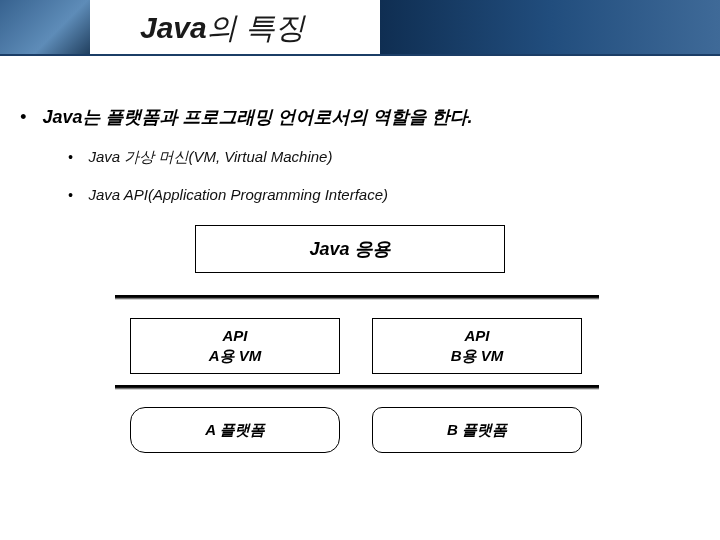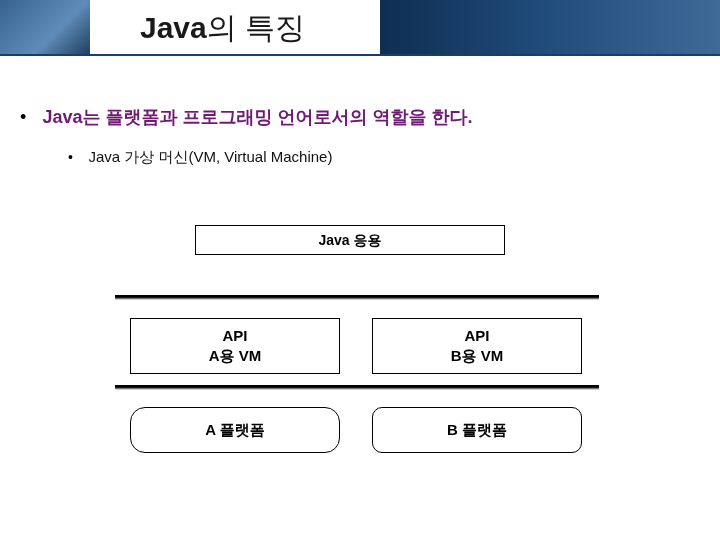--- a/index.html
+++ b/index.html
@@ -1,15 +1,15 @@
 <!DOCTYPE html>
 <html><head>
 <meta charset="utf-8">
 <style>
-  * { box-sizing: border-box; margin: 0; padding: 0; }
+  * { box-sizing: border-box; margin: 0; padding: 0; font-style: italic; }
   html, body { width: 720px; height: 540px; font-family: "Malgun Gothic", Arial, sans-serif; background: #fff; }
   .slide { width: 720px; height: 540px; position: relative; background: #fff; }
 
   .title-band {
     position: relative;
     height: 70px;
     width: 100%;
   }
   .title-band .bg-left {
     position: absolute; left: 0; top: 0; width: 90px; height: 56px;
@@ -25,35 +25,35 @@
   .title-text {
     position: absolute; left: 140px; top: 8px;
     font-size: 30px; font-weight: bold; color: #1a1a1a;
   }
   .title-text .thin { font-weight: normal; }
 
   .content { position: absolute; left: 0; top: 105px; width: 100%; }
 
   .lvl1 { margin-left: 20px; margin-right: 30px; }
   .lvl1 .dot { display: inline-block; width: 18px; vertical-align: top; font-size: 18px; line-height: 24px; }
-  .lvl1 .txt { display: inline-block; font-size: 18px; font-weight: bold; color: #701a75; line-height: 24px; }
+  .lvl1 .txt { display: inline-block; font-size: 18px; font-weight: bold; color: #000000; line-height: 24px; }
 
   .lvl2 { margin-left: 68px; margin-top: 18px; }
   .lvl2 .row { margin-bottom: 18px; }
   .lvl2 .dot { display: inline-block; width: 16px; vertical-align: top; font-size: 14px; line-height: 20px; }
   .lvl2 .txt { display: inline-block; font-size: 15px; color: #111; line-height: 20px; }
 
   .diagram { position: absolute; left: 0; top: 225px; width: 720px; }
 
   .box {
     position: absolute; border: 1px solid #000; background: #fff;
     display: flex; align-items: center; justify-content: center; text-align: center;
     font-size: 15px; font-weight: bold; line-height: 1.35;
   }
-  .box-top { left: 195px; top: 0; width: 310px; height: 30px; font-size: 14px; }
+  .box-top { left: 195px; top: 0; width: 310px; height: 48px; font-size: 18px; }
 
   .shadow-rule {
     position: absolute; height: 5px;
     background: linear-gradient(to bottom, #000 0%, #000 45%, rgba(0,0,0,0) 100%);
   }
   .rule1 { left: 115px; width: 484px; top: 70px; }
   .rule2 { left: 115px; width: 484px; top: 160px; }
 
   .box-a1 { left: 130px; top: 93px; width: 210px; height: 56px; }
   .box-b1 { left: 372px; top: 93px; width: 210px; height: 56px; }
@@ -78,20 +78,24 @@
   <div class="content">
     <div class="lvl1">
       <span class="dot">•</span>
       <span class="txt">Java는 플랫폼과 프로그래밍 언어로서의 역할을 한다.</span>
     </div>
     <div class="lvl2">
       <div class="row">
         <span class="dot">•</span>
         <span class="txt">Java 가상 머신(VM, Virtual Machine)</span>
       </div>
+      <div class="row">
+        <span class="dot">•</span>
+        <span class="txt">Java API(Application Programming Interface)</span>
+      </div>
     </div>
   </div>
 
   <div class="diagram">
     <div class="box box-top">
       <span>Java 응용</span>
     </div>
     <div class="shadow-rule rule1"></div>
     <div class="box box-a1 twoLine">
       <div>

